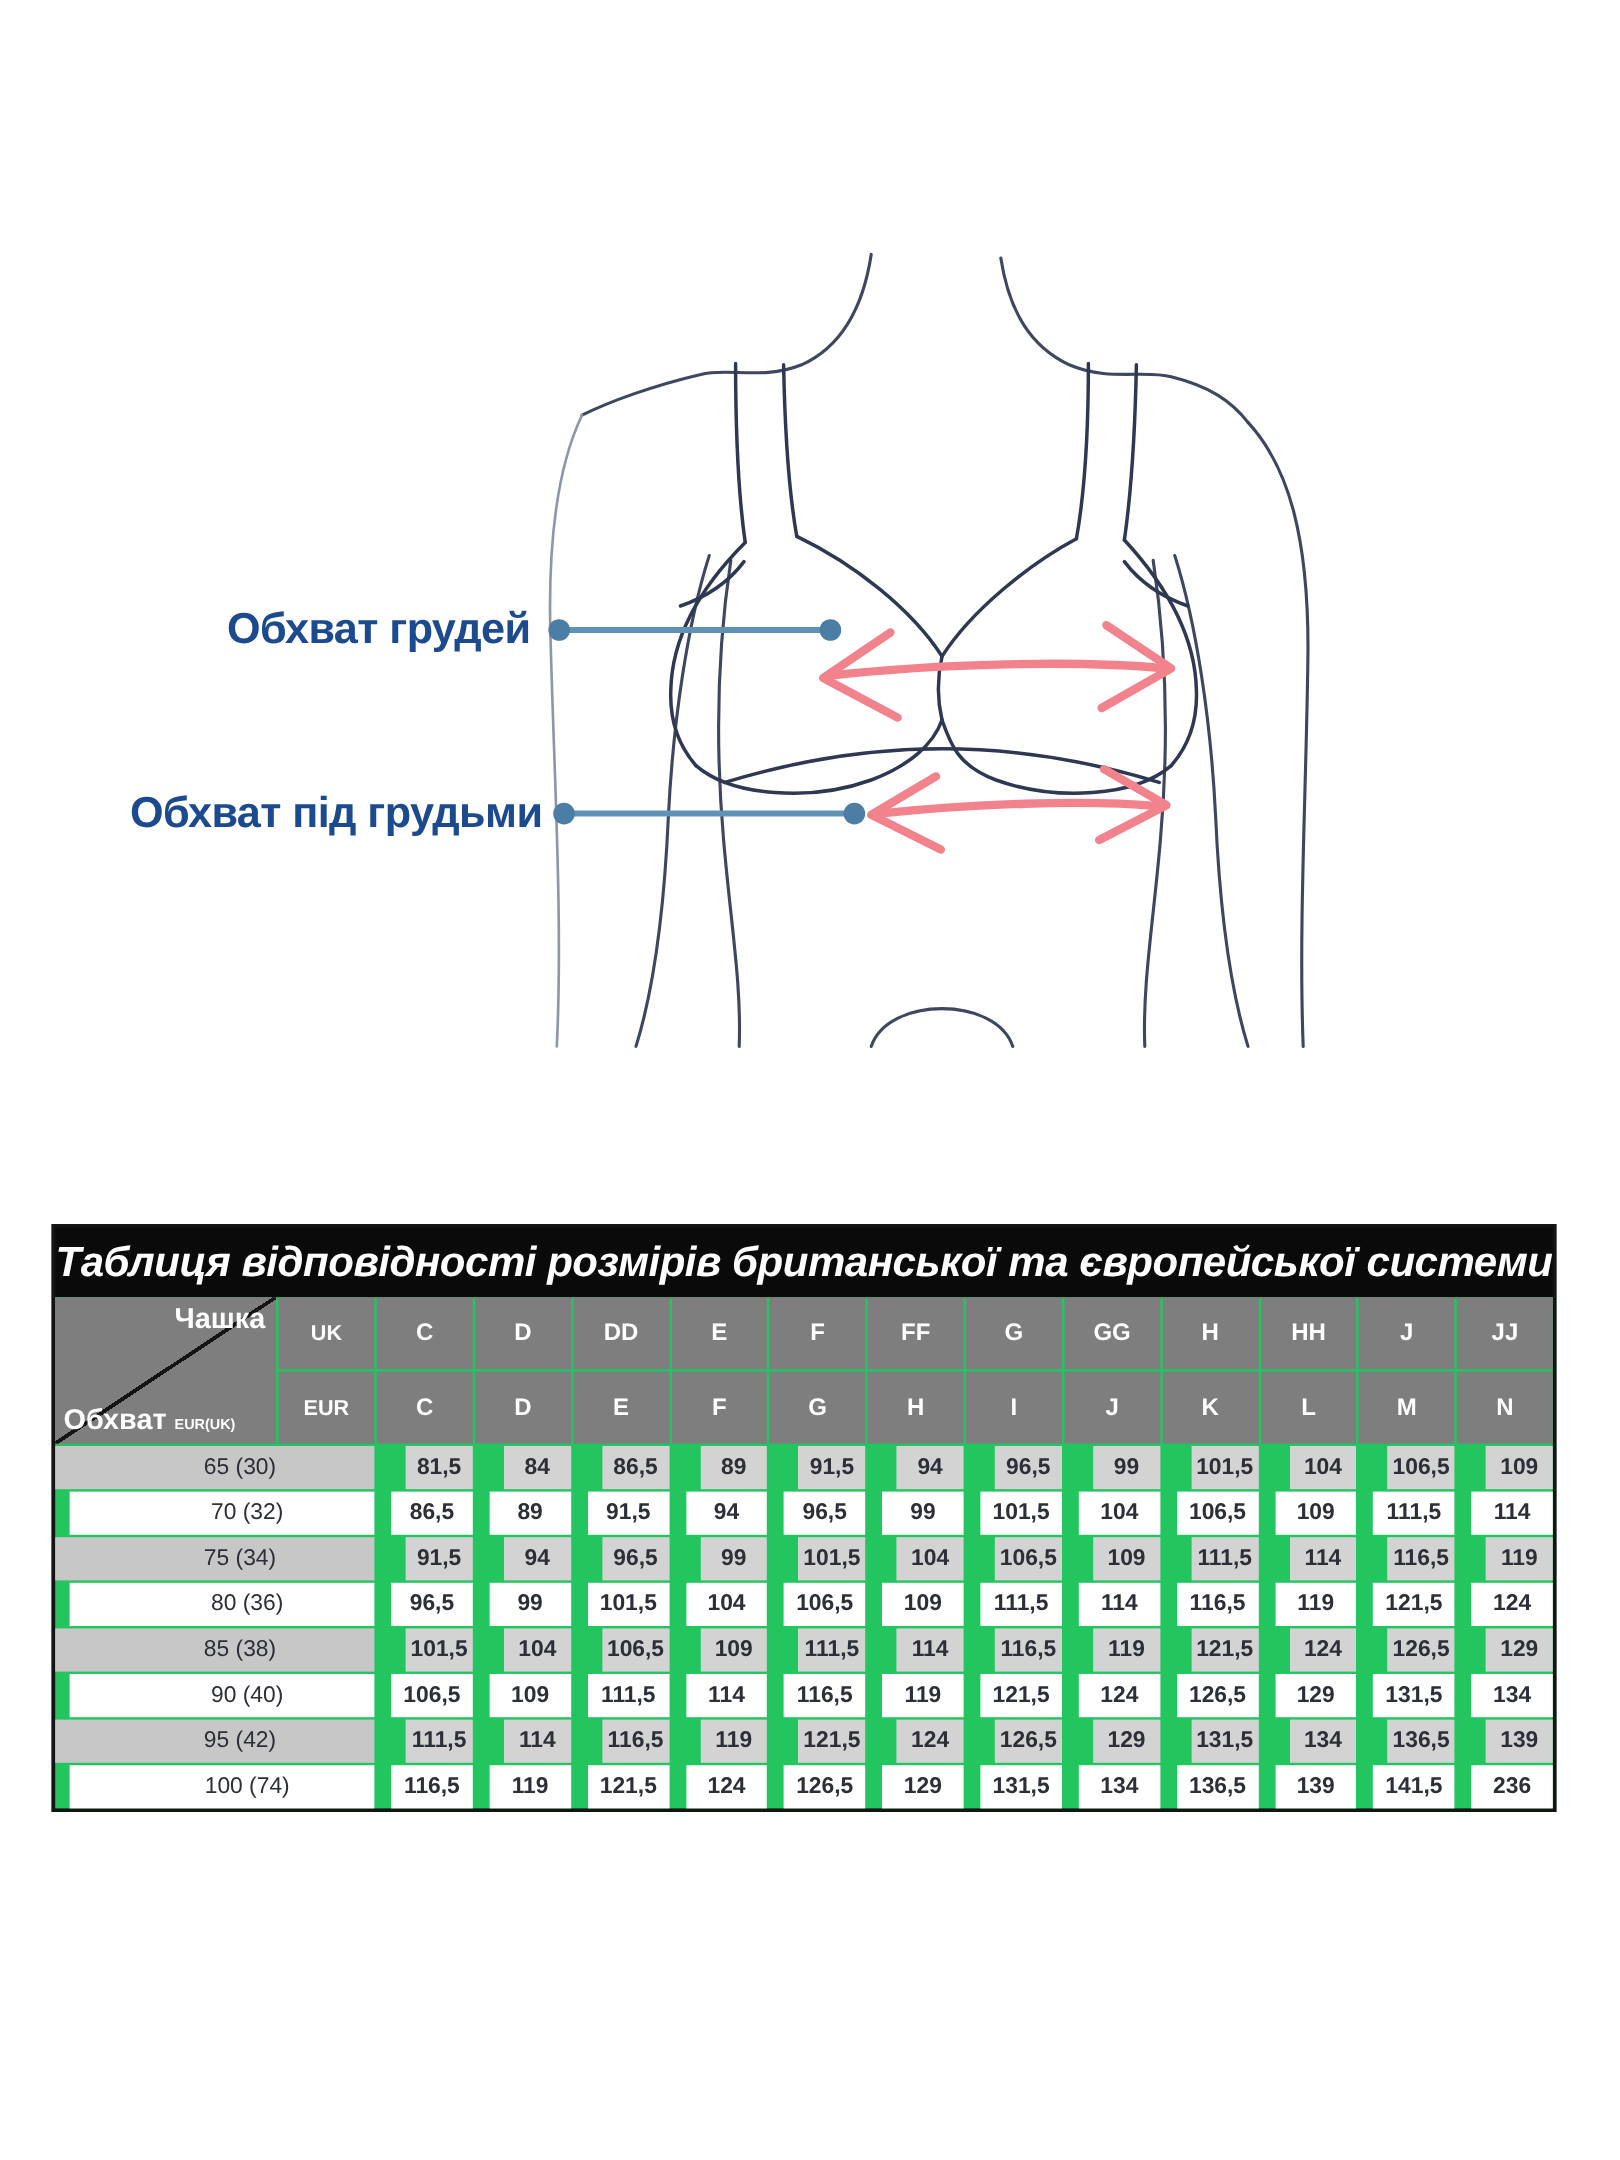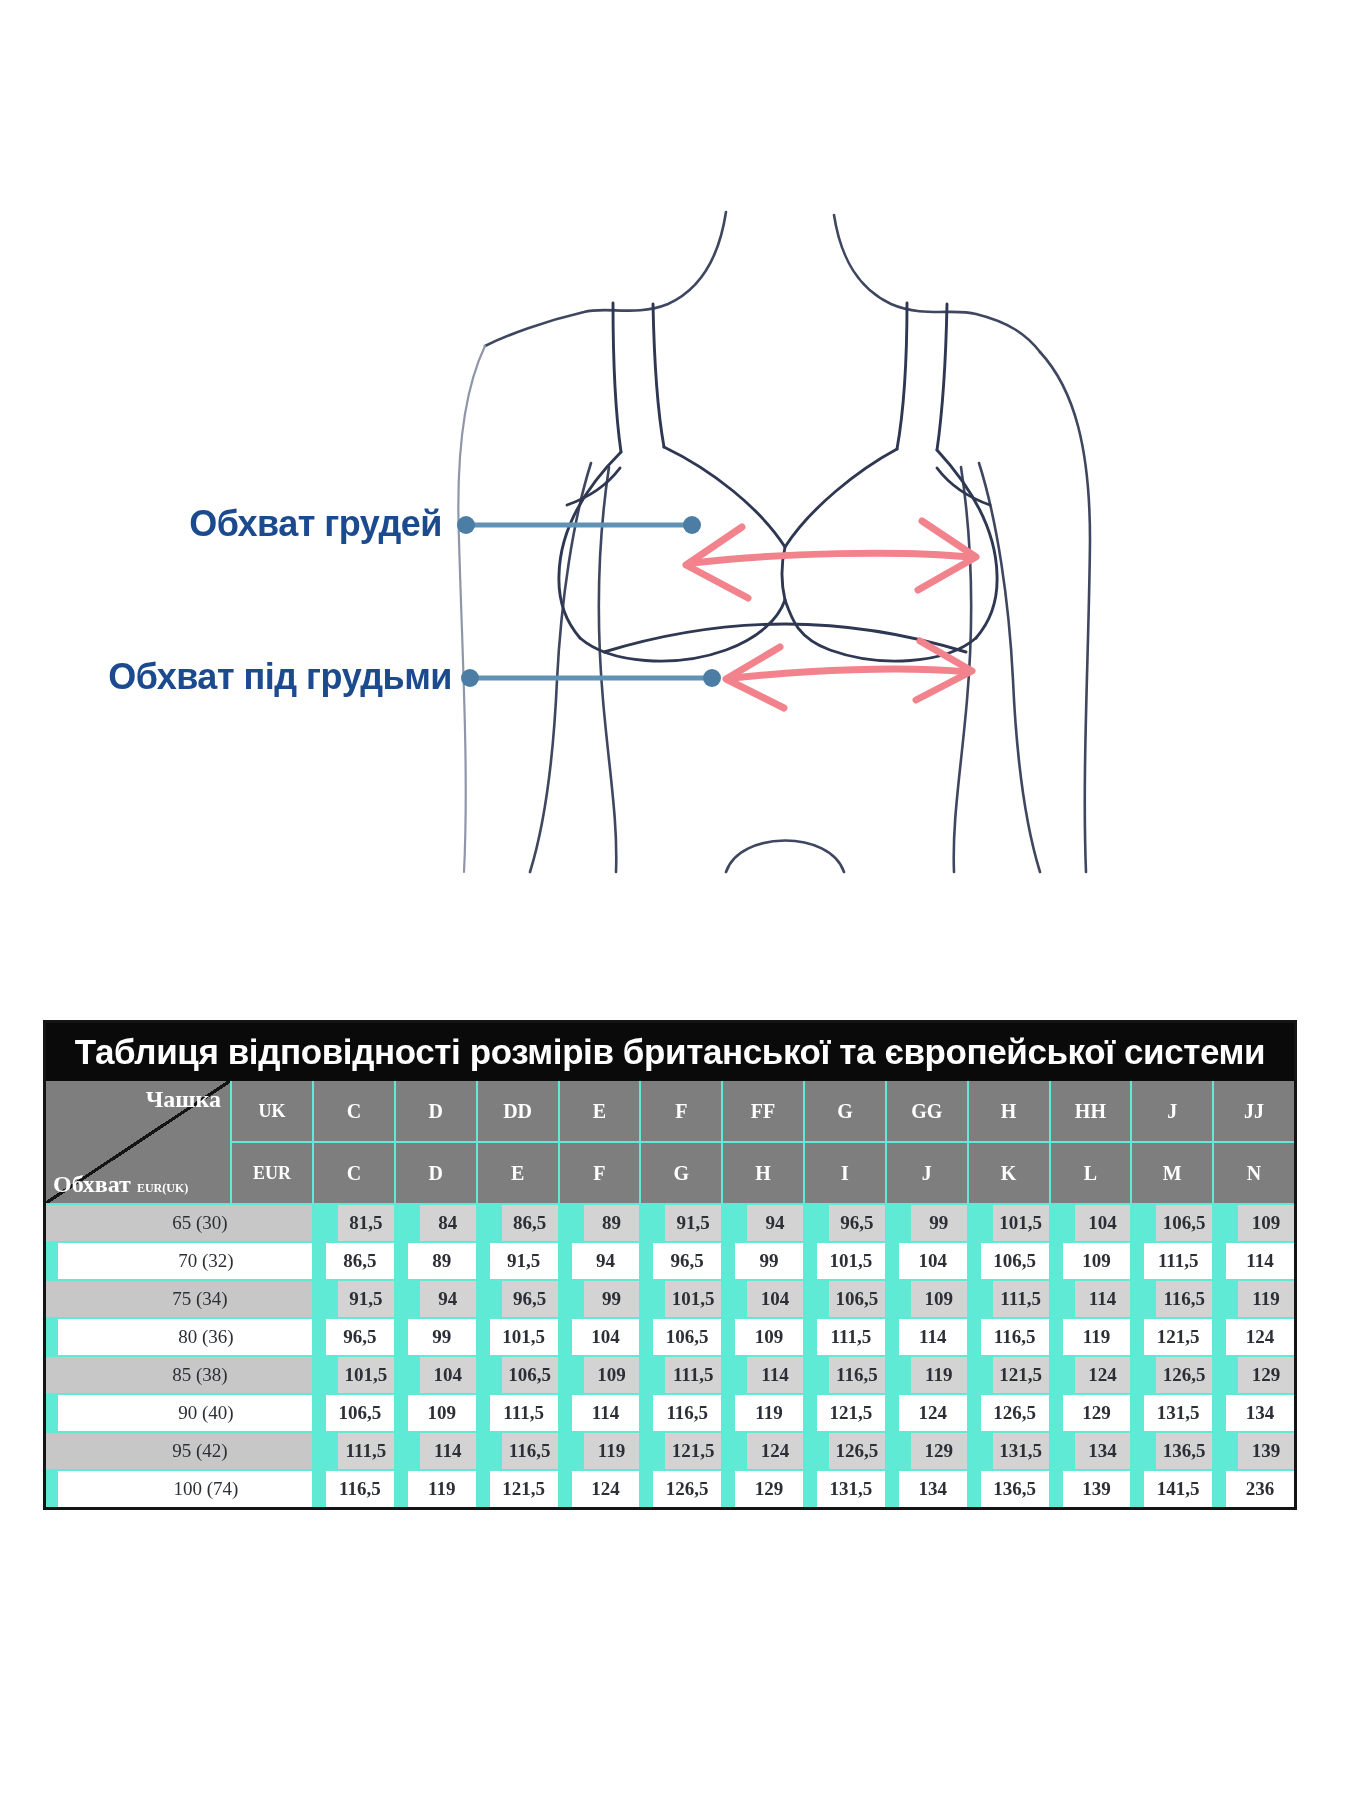--- a/index.html
+++ b/index.html
@@ -19,27 +19,27 @@
   .c2{top:656px;right:898px;}
 
   
   .size-table{
     position:absolute;left:43px;top:1020px;width:1254px;
     box-sizing:border-box;border:3px solid #141414;background:#141414;
   }
   .size-table .title{
     height:58px;background:#0a0a0a;color:#ffffff;display:flex;
     align-items:center;justify-content:center;font-size:35px;font-weight:600;
-    letter-spacing:-0.4px;white-space:nowrap;
+    letter-spacing:-0.4px;white-space:nowrap;font-style:italic;
   }
   .grid{
     display:grid;
     grid-template-columns:184px 80px repeat(12,1fr);
     grid-template-rows:60px 60px repeat(8,36px);
-    gap:2px;background:#5eead4;font-family:Liberation Serif, serif;
+    gap:2px;background:#22c55e;
   }
   .grid > div{display:flex;align-items:center;justify-content:center;}
   .hc{background:#7e7e7e;color:#ffffff;font-weight:bold;font-size:20px;}
   .sys{font-size:18px;}
   .corner{
     grid-column:1;grid-row:1 / 3;position:relative;background:#7e7e7e;
     background-image:linear-gradient(to bottom right,
       transparent calc(50% - 1.6px),#141414 calc(50% - 1.6px),
       #141414 calc(50% + 1.6px),transparent calc(50% + 1.6px));
   }

